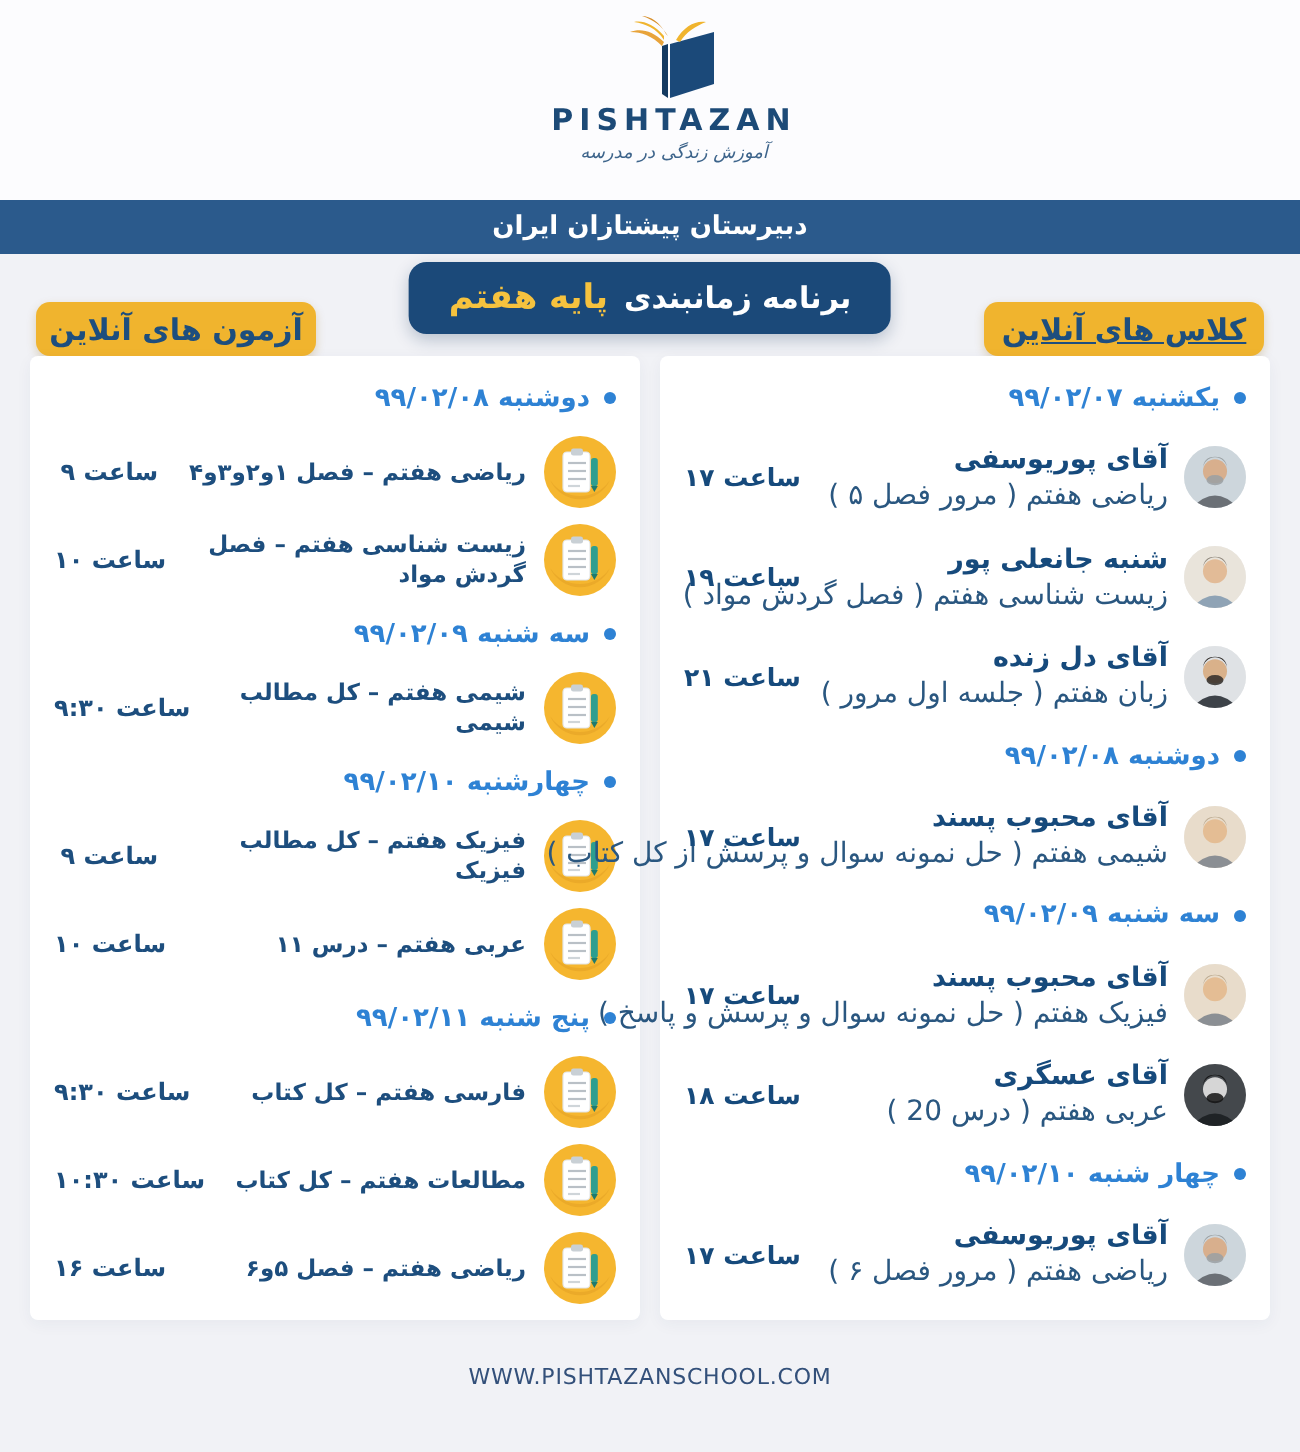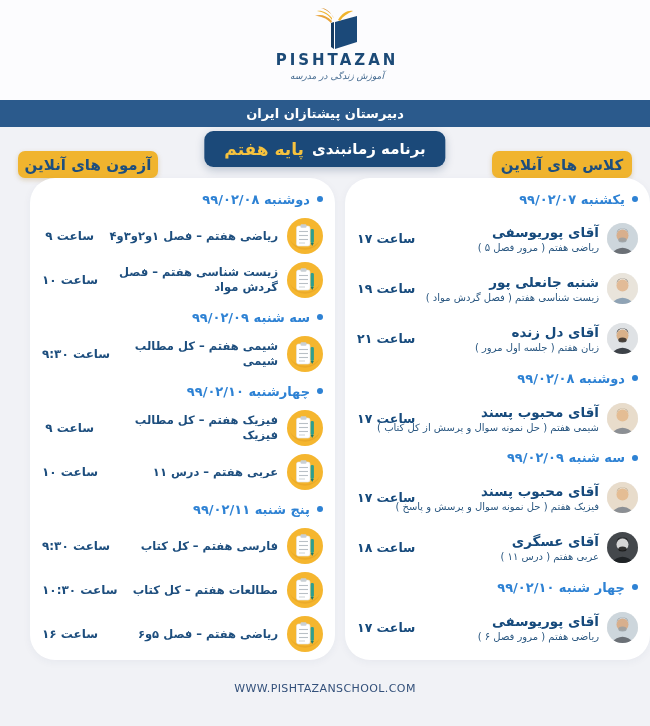--- a/index.html
+++ b/index.html
@@ -22,45 +22,45 @@
   .title-pill{position:absolute;top:131px;left:50%;transform:translateX(-50%);
               background:#1b4979;border-radius:9px;padding:8px 20px;direction:rtl;
               display:flex;align-items:center;gap:8px;box-shadow:0 3px 8px rgba(20,50,90,.25);}
   .title-main{color:#ffffff;font-size:15px;font-weight:bold;white-space:nowrap;}
   .title-grade{color:#f6c23e;font-size:17px;font-weight:bold;white-space:nowrap;}
 
   .ribbon{position:absolute;top:151px;width:140px;height:27px;background:#f0b42e;border-radius:7px;
           display:flex;align-items:center;justify-content:center;color:#1d4e7e;font-size:15px;
           font-weight:bold;direction:rtl;box-shadow:0 2px 5px rgba(160,110,10,.25);}
   .ribbon-exams{left:18px;}
-  .ribbon-classes{right:18px;}
+  .ribbon-classes{right:18px;text-decoration:underline;}
 
   
-  .card{position:absolute;top:178px;width:305px;height:482px;background:#ffffff;border-radius:25px;
+  .card{position:absolute;top:178px;width:305px;height:482px;background:#ffffff;border-radius:4px;
         box-shadow:0 2px 8px rgba(40,60,100,.05);direction:rtl;box-sizing:border-box;
-        padding:6px 12px 8px 12px;display:flex;flex-direction:column;margin-left:15px;}
+        padding:6px 12px 8px 12px;display:flex;flex-direction:column;}
   .card-exams{left:15px;}
   .card-classes{left:330px;}
 
   .date-row{display:flex;align-items:center;gap:7px;height:30px;flex:0 0 auto;}
   .date-dot{width:6px;height:6px;border-radius:50%;background:#2e82d4;flex:0 0 auto;}
   .date-text{color:#2e82d4;font-size:13px;font-weight:bold;white-space:nowrap;}
 
   .exam-row{display:flex;align-items:center;gap:9px;min-height:44px;flex:1 1 auto;}
   .exam-icon{width:36px;height:36px;flex:0 0 auto;}
   .exam-title{flex:1 1 auto;color:#1d4e7e;font-size:11.5px;font-weight:bold;line-height:1.3;}
   .exam-time{flex:0 0 52px;color:#1d4e7e;font-size:12px;font-weight:bold;text-align:right;white-space:nowrap;}
 
   .class-row{display:flex;align-items:center;gap:8px;min-height:46px;flex:1 1 auto;}
   .avatar{width:31px;height:31px;border-radius:50%;overflow:hidden;flex:0 0 auto;
           box-shadow:0 0 0 1px rgba(0,0,0,.06) inset;}
   .avatar svg{display:block;width:100%;height:100%;}
   .class-info{flex:1 1 auto;min-width:0;}
   .class-teacher{color:#164a7c;font-size:13.5px;font-weight:bold;white-space:nowrap;}
-  .class-subject{color:#2a5780;font-size:10px;margin-top:2px;white-space:nowrap;}
+  .class-subject{color:#2a5780;font-size:14px;margin-top:2px;white-space:nowrap;}
   .class-time{flex:0 0 52px;color:#164a7c;font-size:12.5px;font-weight:bold;text-align:left;white-space:nowrap;}
 
   
   .footer-url{position:absolute;top:682px;left:0;width:650px;text-align:center;
               color:#33507a;font-size:11px;letter-spacing:.4px;}
 </style>
 </head>
 <body>
 
 <div class="page">
@@ -352,21 +352,21 @@
       <svg viewBox="0 0 32 32">
         <rect x="0" y="0" width="32" height="32" style="fill:var(--abg,#ddd)"></rect>
         <path d="M4 32 q12 -13 24 0 Z" style="fill:var(--acoat,#555)"></path>
         <circle cx="16" cy="13" r="6.2" style="fill:var(--askin,#d8af8d)"></circle>
         <path d="M9.8 12 a6.2 6.2 0 0 1 12.4 0 q0 -6.5 -6.2 -6.5 q-6.2 0 -6.2 6.5 Z" style="fill:var(--ahair,#444)"></path>
         <ellipse class="beard" cx="16" cy="17.6" rx="4.4" ry="2.6" style="fill:var(--ahair,#444)" opacity=".85"></ellipse>
       </svg>
     </span>
     <span class="class-info">
       <div class="class-teacher">آقای عسگری</div>
-      <div class="class-subject">عربی هفتم ( درس ۱۱ )</div>
+      <div class="class-subject">عربی هفتم ( درس 20 )</div>
     </span>
     <span class="class-time">ساعت ۱۸</span>
   </div>
         <div class="date-row">
     <span class="date-dot"></span>
     <span class="date-text">چهار شنبه ۹۹/۰۲/۱۰</span>
   </div>
         <div class="class-row">
     <span class="avatar" style="--abg: #cdd6dc; --askin: #d8af8d; --ahair: #9aa0a3; --acoat: #6b7076;">
       <svg viewBox="0 0 32 32">

